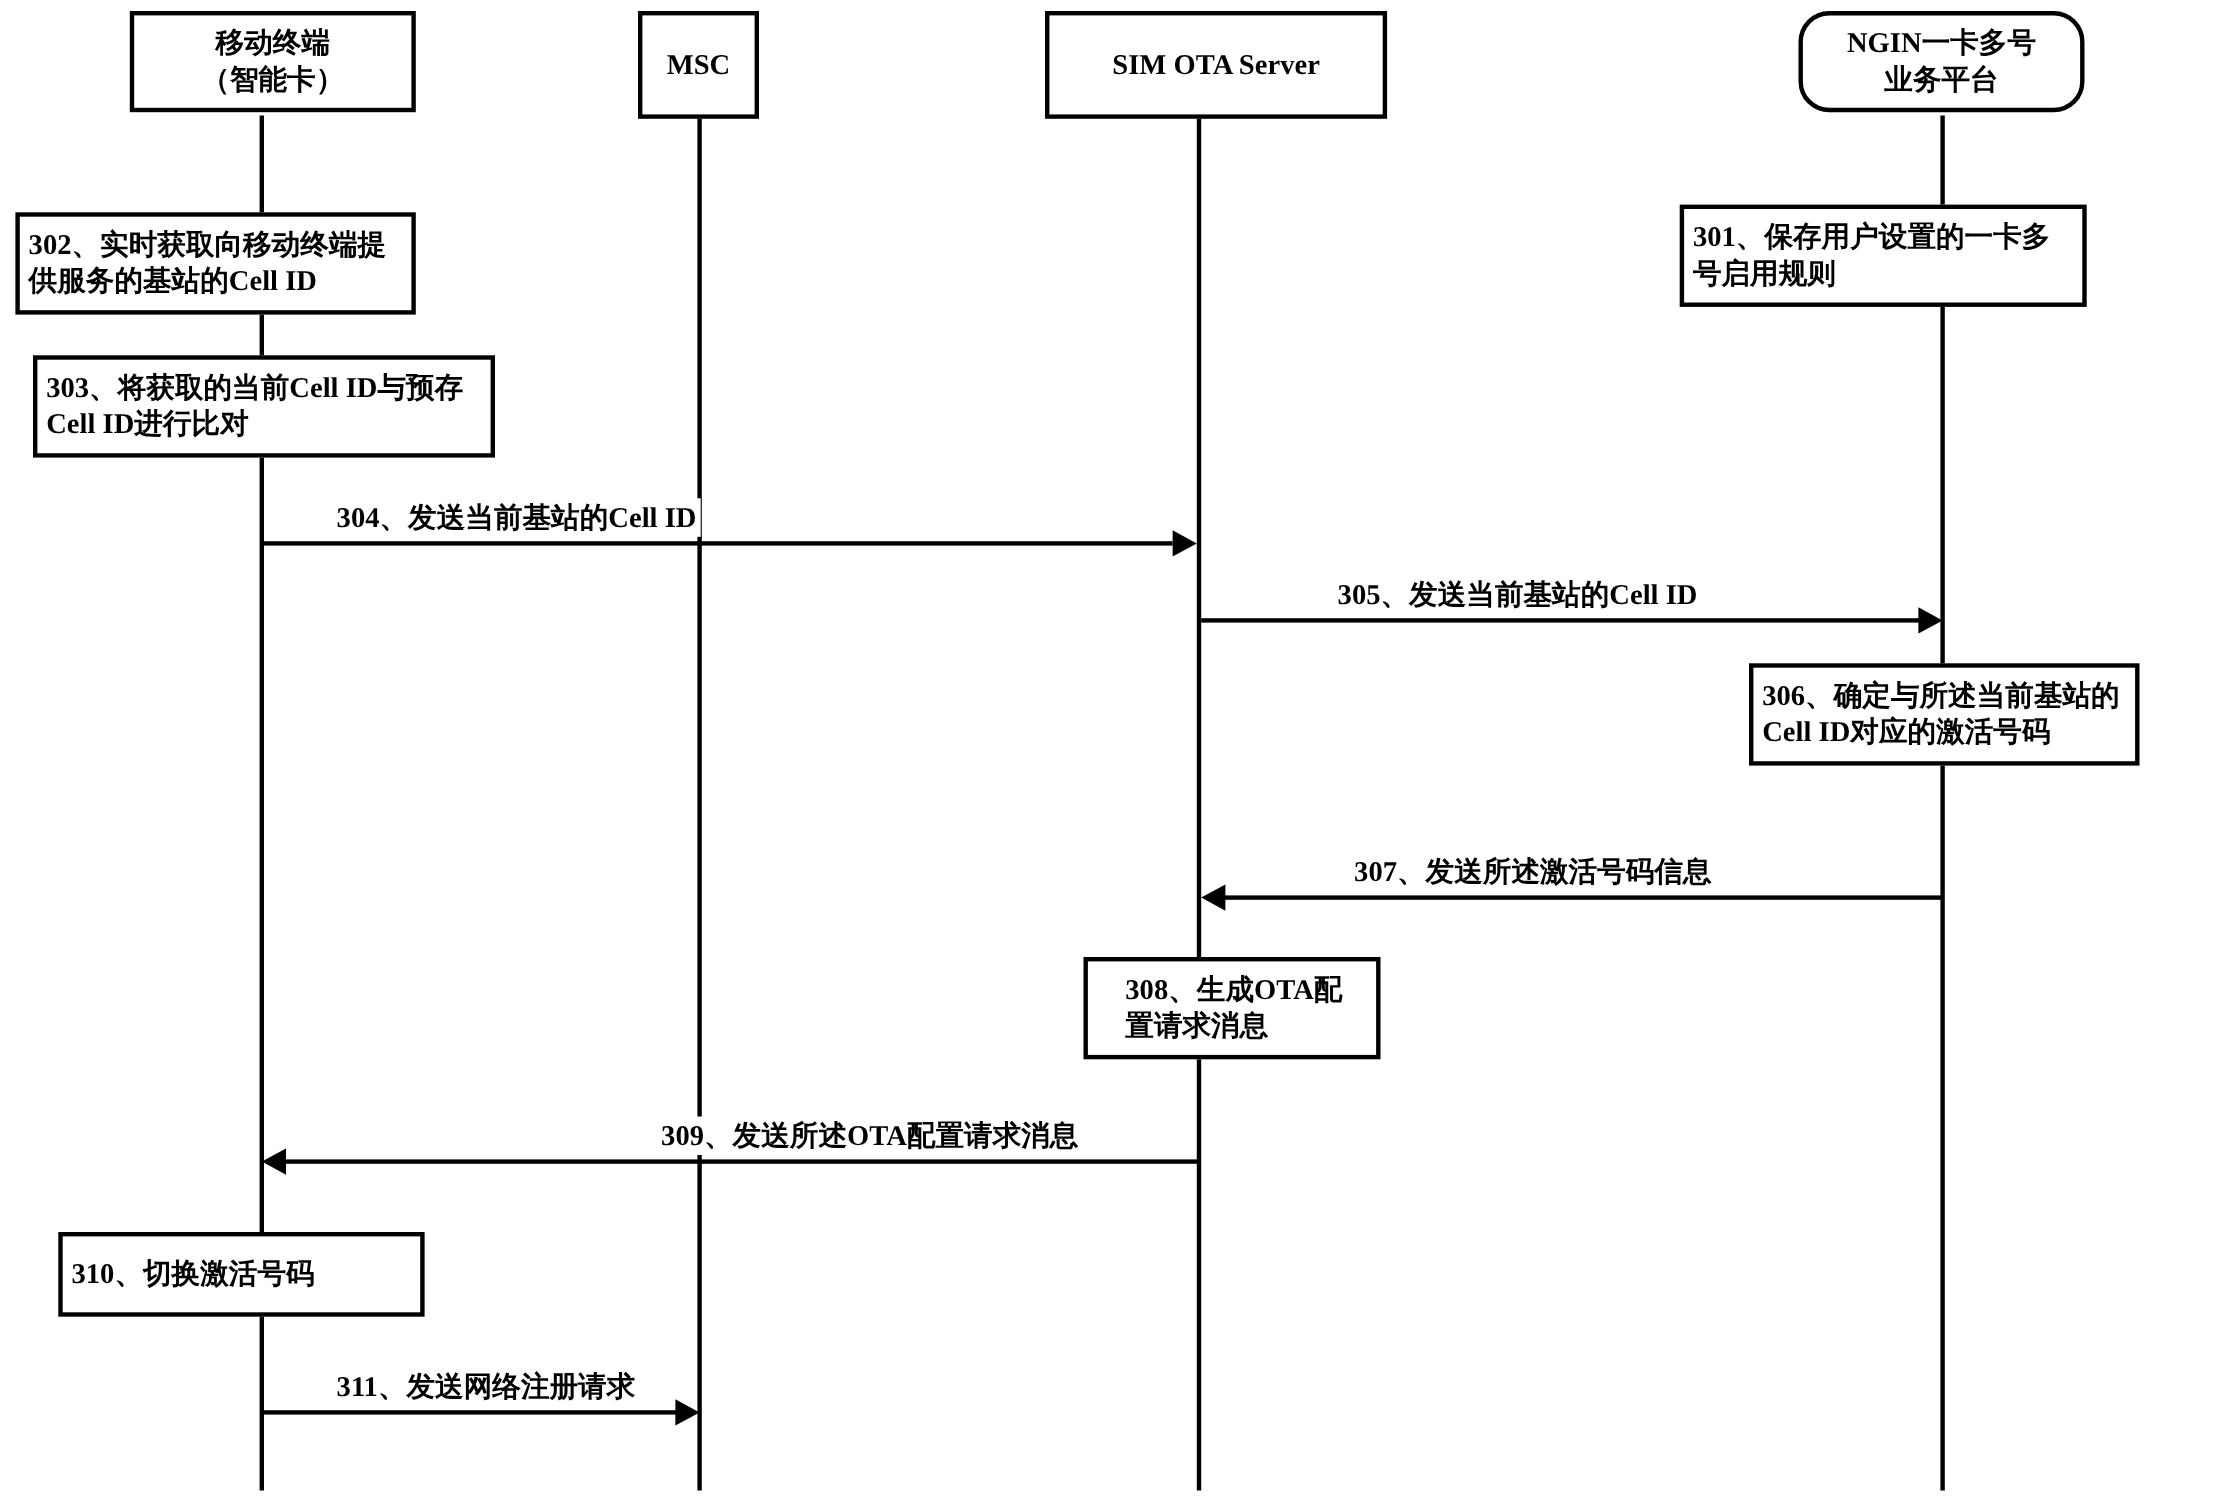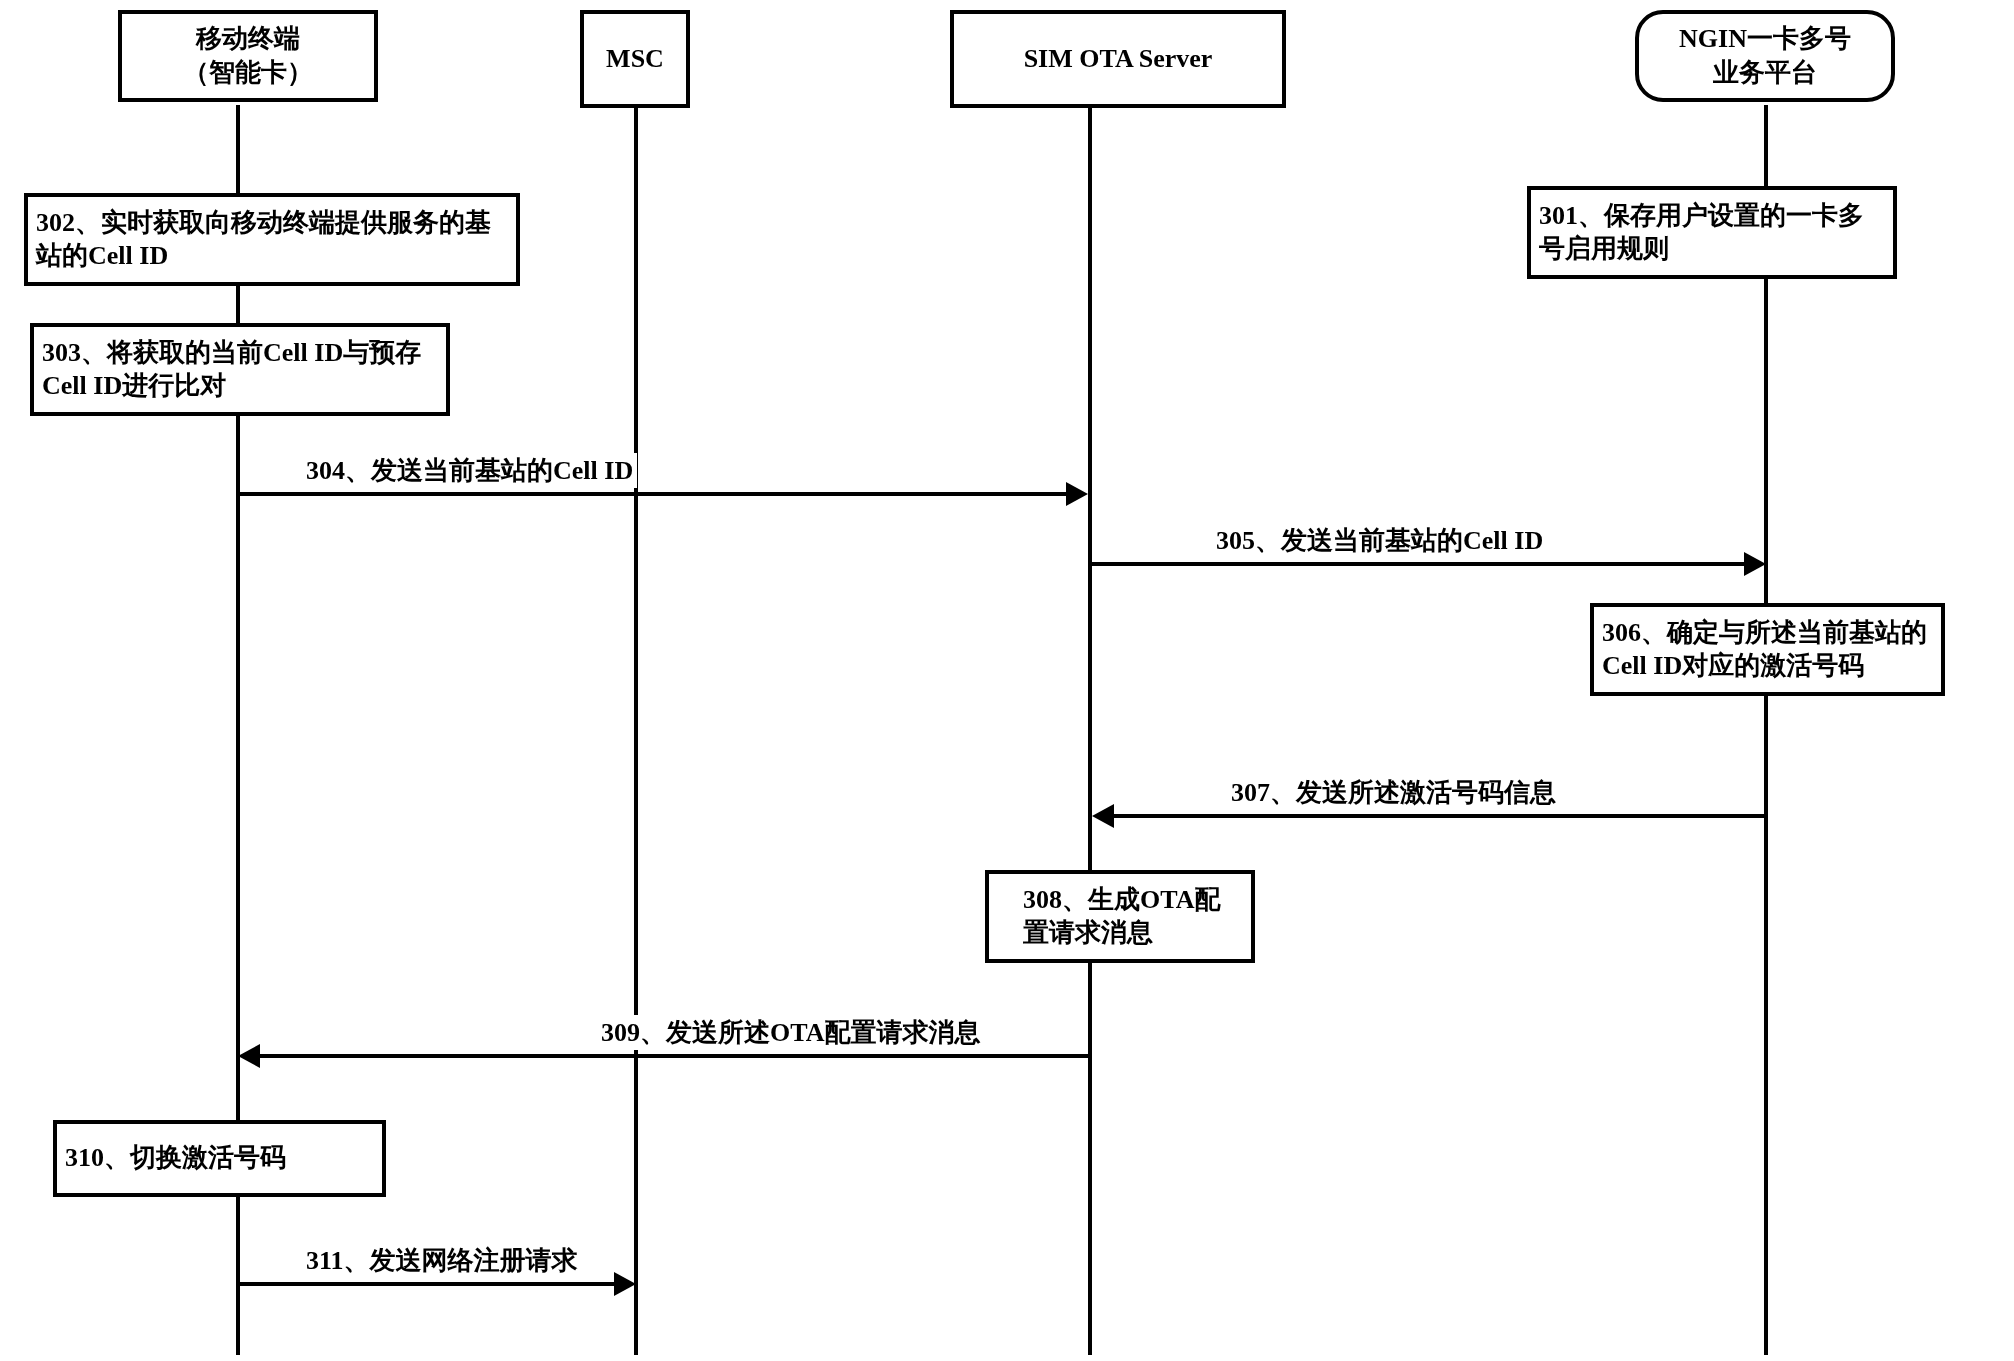--- a/index.html
+++ b/index.html
@@ -78,39 +78,39 @@
 
   <div class="participant-box" style="left:118px; top:10px; width:260px;">
     <div>移动终端</div>
     <div>（智能卡）</div>
   </div>
 
   <div class="participant-box" style="left:580px; top:10px; width:110px; padding-top:28px; padding-bottom:28px;">
     <span>MSC</span>
   </div>
 
-  <div class="participant-box" style="left:950px; top:10px; width:336px; padding-top:28px; padding-bottom:28px;">
+  <div class="participant-box" style="left:950px; top:10px; width:311px; padding-top:28px; padding-bottom:28px;">
     <span>SIM OTA Server</span>
   </div>
 
   <div class="participant-box" style="left:1635px; top:10px; width:260px;border-radius:28px;">
     <div>NGIN一卡多号</div>
     <div>业务平台</div>
   </div>
 
   <div class="lifeline" style="left:236px; top:105px; height:1250px;"></div>
   <div class="lifeline" style="left:634px; top:105px; height:1250px;"></div>
   <div class="lifeline" style="left:1088px; top:105px; height:1250px;"></div>
   <div class="lifeline" style="left:1764px; top:105px; height:1250px;"></div>
 
   <div class="step-box" style="left:1527px; top:186px; width:370px;">
     <span>301、保存用户设置的一卡多号启用规则</span>
   </div>
 
-  <div class="step-box" style="left:24px; top:193px; width:496px;">
+  <div class="step-box" style="left:14px; top:193px; width:364px;">
     <span>302、实时获取向移动终端提供服务的基站的Cell ID</span>
   </div>
 
   <div class="step-box" style="left:30px; top:323px; width:420px;">
     <span>303、将获取的当前Cell ID与预存Cell ID进行比对</span>
   </div>
 
   <div class="step-box" style="left:1590px; top:603px; width:355px;">
     <span>306、确定与所述当前基站的Cell ID对应的激活号码</span>
   </div>

